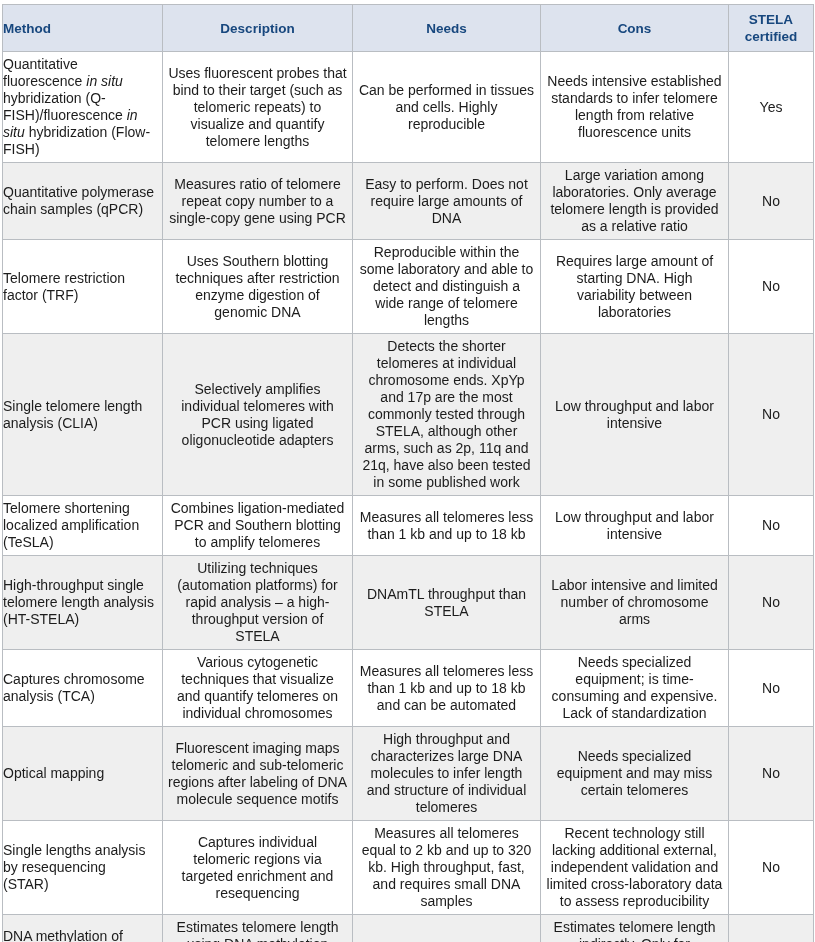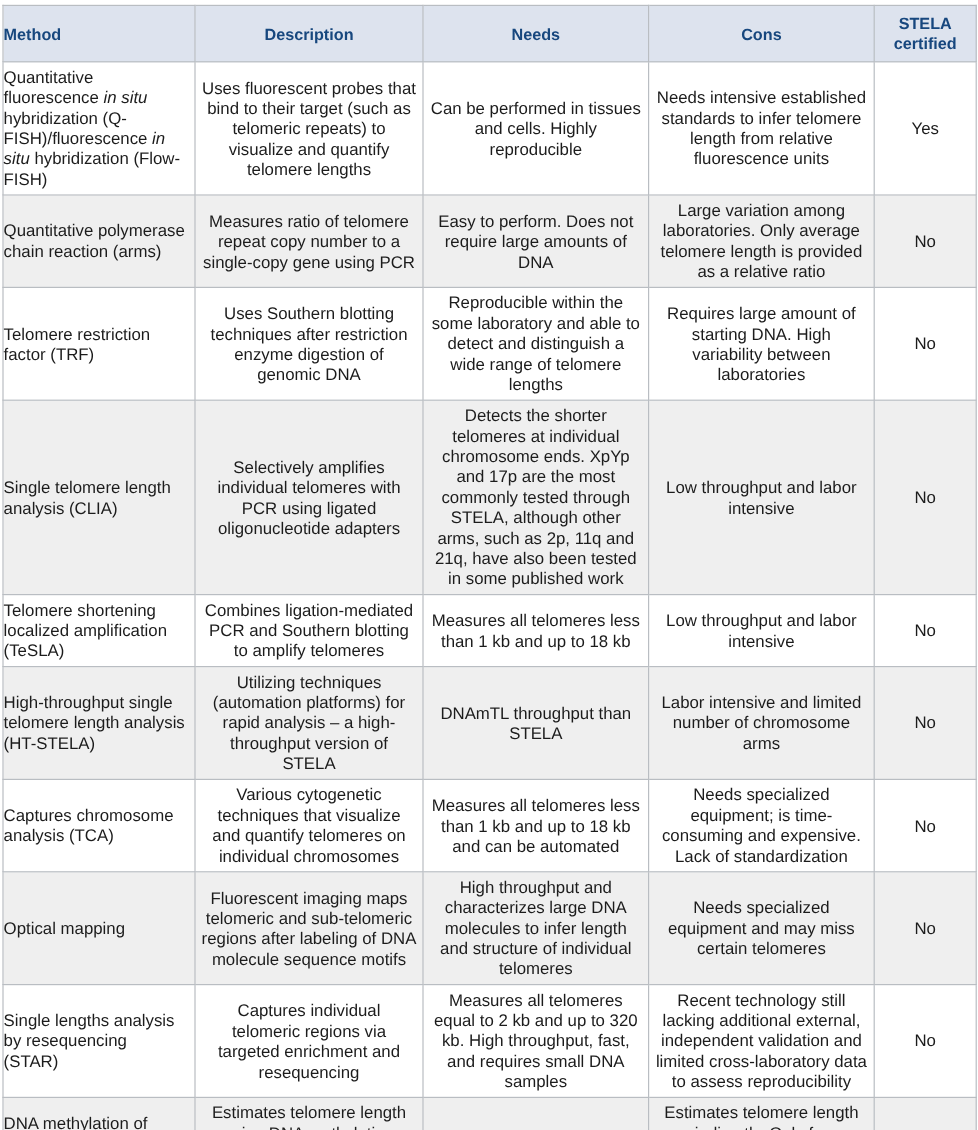--- a/index.html
+++ b/index.html
@@ -74,21 +74,21 @@
     </thead>
     <tbody id="table-body">
         <tr>
           <td class="col-method"><span>Quantitative fluorescence </span><i>in situ</i><span> hybridization (Q-FISH)/fluorescence </span><i>in situ</i><span> hybridization (Flow-FISH)</span></td>
           <td>Uses fluorescent probes that bind to their target (such as telomeric repeats) to visualize and quantify telomere lengths</td>
           <td>Can be performed in tissues and cells. Highly reproducible</td>
           <td>Needs intensive established standards to infer telomere length from relative fluorescence units</td>
           <td>Yes</td>
         </tr>
         <tr class="alt">
-          <td class="col-method"><span>Quantitative polymerase chain reaction (arms)</span></td>
+          <td class="col-method"><span>Quantitative polymerase chain samples (qPCR)</span></td>
           <td>Measures ratio of telomere repeat copy number to a single-copy gene using PCR</td>
           <td>Easy to perform. Does not require large amounts of DNA</td>
           <td>Large variation among laboratories. Only average telomere length is provided as a relative ratio</td>
           <td>No</td>
         </tr>
         <tr>
           <td class="col-method"><span>Telomere restriction factor (TRF)</span></td>
           <td>Uses Southern blotting techniques after restriction enzyme digestion of genomic DNA</td>
           <td>Reproducible within the some laboratory and able to detect and distinguish a wide range of telomere lengths</td>
           <td>Requires large amount of starting DNA. High variability between laboratories</td>

